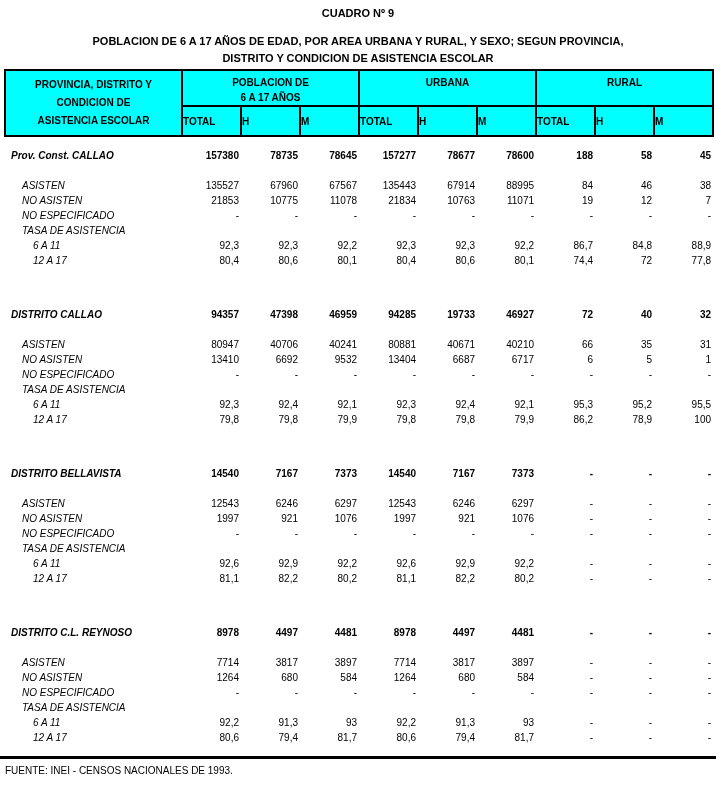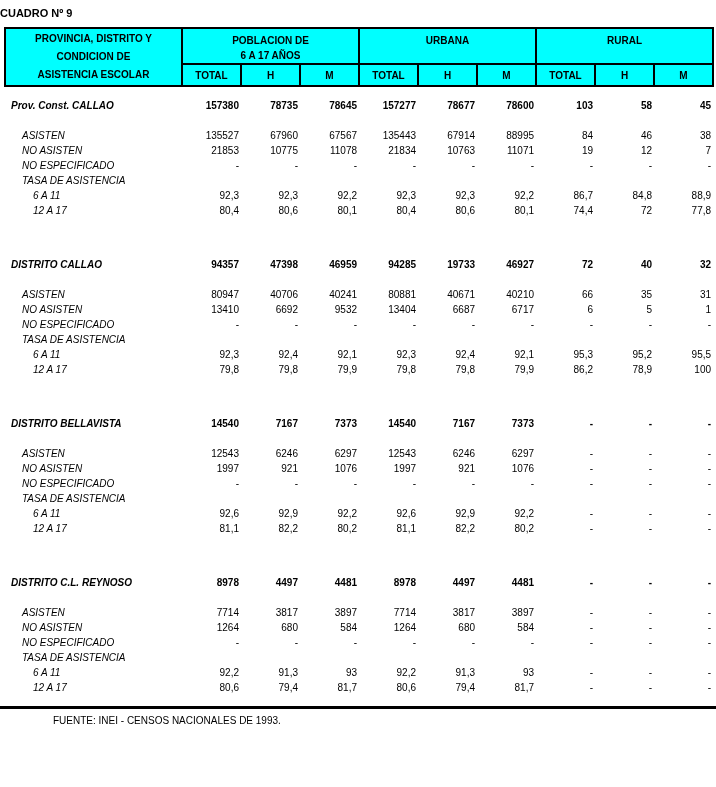--- a/index.html
+++ b/index.html
@@ -5,37 +5,37 @@
   * { box-sizing: border-box; }
   html, body {
     margin: 0; padding: 0;
     width: 716px; height: 787px;
     background: #ffffff;
     color: #000000;
     font-family: "Liberation Sans", sans-serif;
     overflow: hidden;
   }
   .title {
-    text-align: left;
+    text-align: center;
     font-weight: bold;
     font-size: 11px;
     padding-top: 7px;
   }
   .subtitle-wrap { margin-top: 14px; }
   .subtitle {
     text-align: center;
     font-weight: bold;
     font-size: 11px;
     line-height: 17px;
   }
   table.data-table {
     border-collapse: collapse;
     table-layout: fixed;
     width: 708px;
-    margin: 8px 4px 0 4px;
+    margin: 2px 4px 0 4px;
   }
   thead th {
     background: #00FFFF;
     border: 2px solid #000000;
     font-size: 10px;
     font-weight: bold;
     padding: 0;
   }
   th.stub-cell {
     vertical-align: middle;
@@ -43,22 +43,22 @@
     line-height: 18px;
   }
   th.group-cell {
     height: 29px;
     vertical-align: top;
     text-align: center;
     padding-top: 4px;
     line-height: 15px;
   }
   tr.sub-row th {
-    height: 22px;
-    text-align: center;
+    height: 30px;
+    text-align: left;
     vertical-align: middle;
   }
   tbody td {
     font-size: 10px;
     height: 15px;
     padding: 0;
     white-space: nowrap;
     vertical-align: bottom;
   }
   td.num { text-align: right; padding-right: 2px; }
@@ -70,30 +70,33 @@
   tr.spacer-sm td  { height: 15px; }
   tr.spacer-end td { height: 39px; }
   .bottom-rule {
     border-top: 3px solid #000000;
     margin-top: 13px;
     width: 716px;
   }
   .source {
     font-size: 10px;
     padding: 6px 0 0 5px;
-    margin-left: 48px;
   }
 </style>
 </head>
 <body>
 
 <div class="page">
 
   <div class="title">CUADRO Nº 9</div>
 
+  <div class="subtitle-wrap">
+    <div class="subtitle">POBLACION DE 6 A 17 AÑOS DE EDAD, POR AREA URBANA Y RURAL, Y SEXO; SEGUN PROVINCIA,</div>
+    <div class="subtitle">DISTRITO Y CONDICION DE ASISTENCIA ESCOLAR</div>
+  </div>
 
   <table class="data-table">
     <colgroup>
       <col style="width:177px">
       <col style="width:59px">
         <col style="width:59px">
         <col style="width:59px">
       <col style="width:59px">
         <col style="width:59px">
         <col style="width:59px">
@@ -136,21 +139,21 @@
           <td colspan="10"></td>
         </tr>
         <tr class="bold">
           <td class="label">Prov. Const. CALLAO</td>
           <td class="num">157380</td>
           <td class="num">78735</td>
           <td class="num">78645</td>
           <td class="num">157277</td>
           <td class="num">78677</td>
           <td class="num">78600</td>
-          <td class="num">103</td>
+          <td class="num">188</td>
           <td class="num">58</td>
           <td class="num">45</td>
         </tr>
         <tr class="spacer-sm">
           <td colspan="10"></td>
         </tr>
         <tr class="">
           <td class="label ind1">ASISTEN</td>
           <td class="num">135527</td>
           <td class="num">67960</td>

